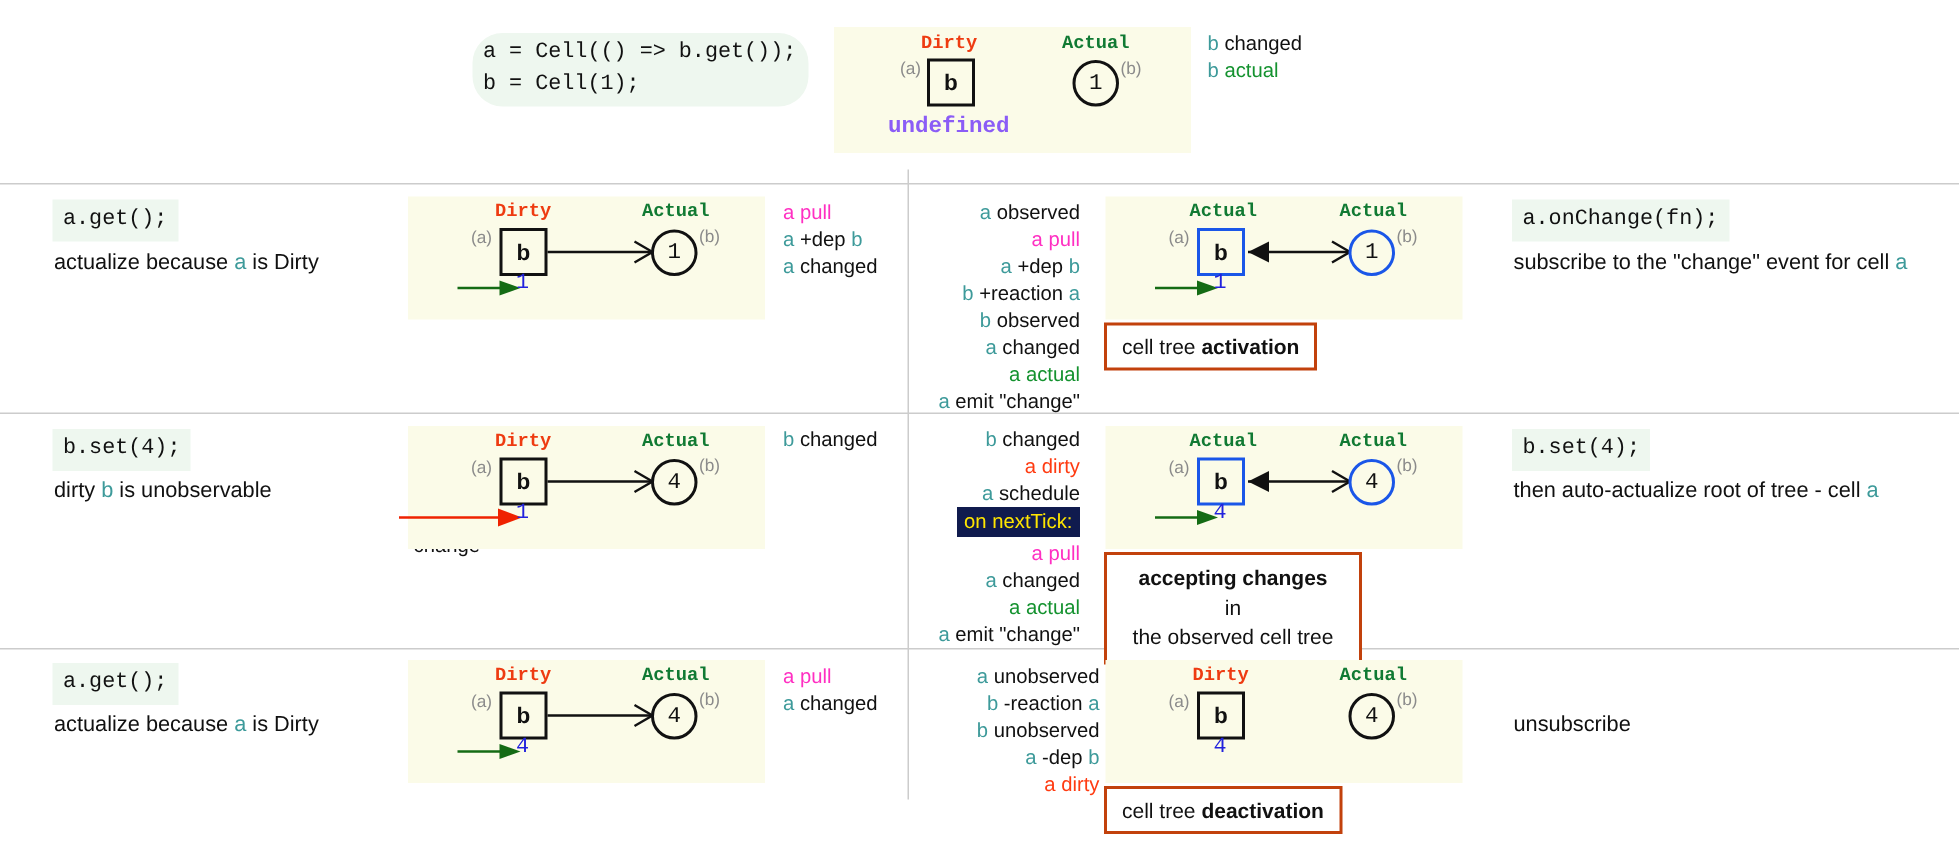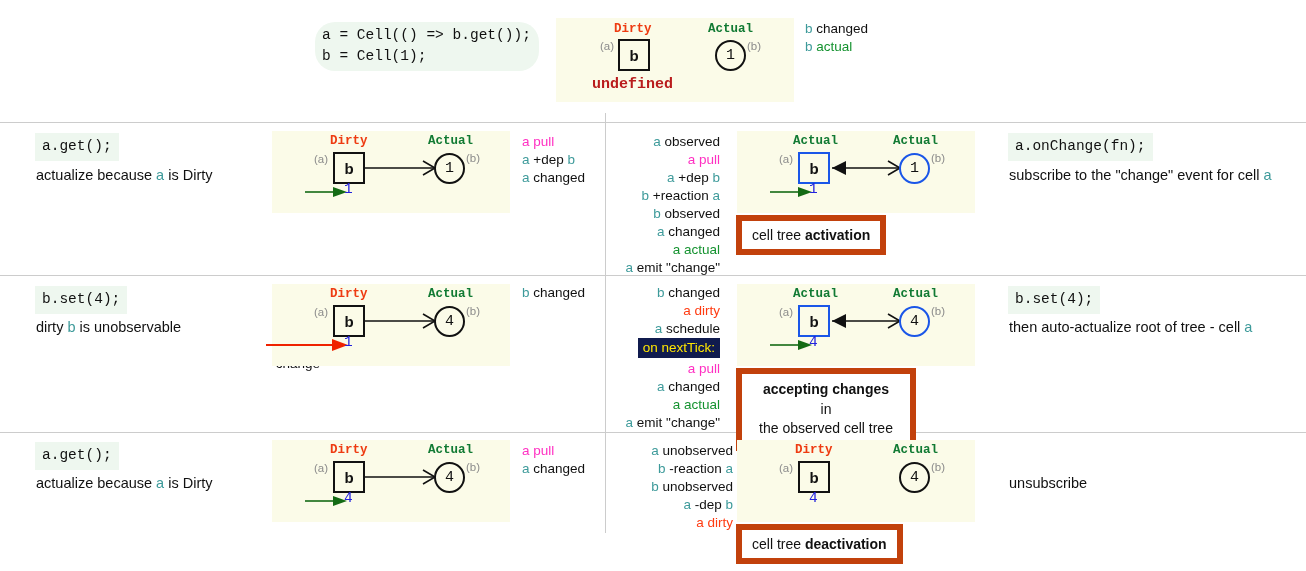--- a/index.html
+++ b/index.html
@@ -67,21 +67,21 @@
   .dg-circle.blue{border-color:#1a56e8;}
   .dg-val{
     position:absolute;font-family:"Liberation Mono",monospace;
     font-size:14.5px;color:#2222dd;
   }
   .dg-nochange{
     position:absolute;font-size:13.5px;line-height:1.25;
     text-align:right;color:#111;margin-left:28px;
   }
   .caption{
-    position:absolute;border:6px solid #c2410c;background:#fff;
+    position:absolute;border:2px solid #c2410c;background:#fff;
     font-size:14px;padding:6px 10px;color:#111;white-space:nowrap;
   }
   .caption.multi{text-align:center;line-height:1.4;}
   .caption b{font-weight:bold;}
 
   
   .log{position:absolute;font-size:13.5px;line-height:18px;}
   .log.right{text-align:right;}
   .log .ln{white-space:nowrap;}
   .c-ident{color:#3d9a9a;}
@@ -100,21 +100,21 @@
   <div class="code" style="position:absolute;left:315px;top:22px;width:210px;border-radius:20px;"><span>a = Cell(() =&gt; b.get());
 b = Cell(1);</span></div>
 
   <div class="diagram" style="left:556px;top:18px;width:238px;height:84px;">
     <div class="dg-label dg-dirty" style="left:58px;top:4px;">Dirty</div>
     <div class="dg-label dg-actual" style="left:152px;top:4px;">Actual</div>
     <div class="dg-tag" style="left:44px;top:22px;">(a)</div>
     <div class="dg-box" style="left:62px;top:21px;">b</div>
     <div class="dg-circle" style="left:159px;top:22px;">1</div>
     <div class="dg-tag" style="left:191px;top:22px;">(b)</div>
-    <div style="position:absolute;left:36px;top:58px;font-family:'Liberation Mono',monospace;font-size:15px;font-weight:bold;color:#b91c1c;">undefined</div>
+    <div style="position:absolute;left:36px;top:58px;font-family:'Liberation Mono',monospace;font-size:15px;font-weight:bold;color:#8b5cf6;">undefined</div>
   </div>
 
   <div class="log" style="left:805px;top:20px;">
     <div class="ln"><span class="c-ident">b</span><span class="c-plain"> changed</span></div>
     <div class="ln"><span class="c-ident">b</span><span class="c-actual"> actual</span></div>
   </div>
 
   <div class="hrule" style="top:122px;"></div>
   <div class="hrule" style="top:275px;"></div>
   <div class="hrule" style="top:432px;"></div>

